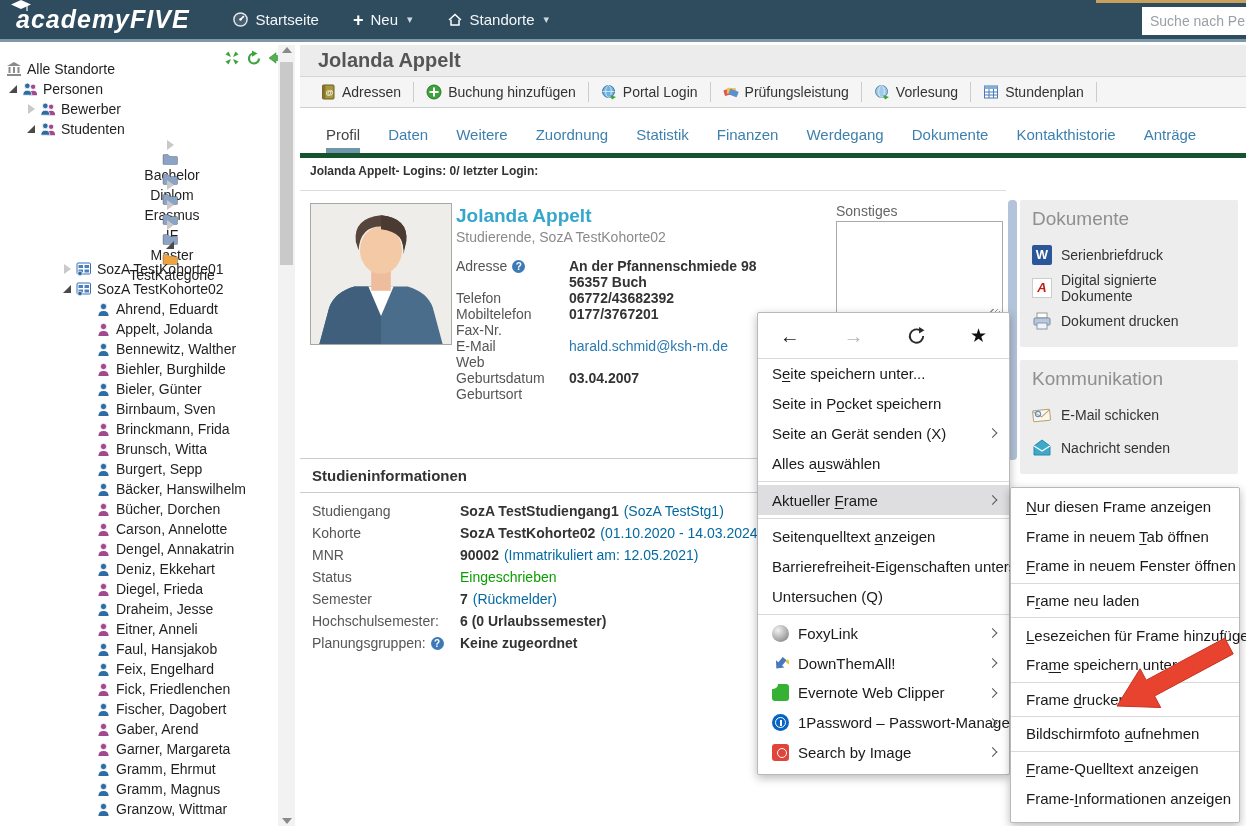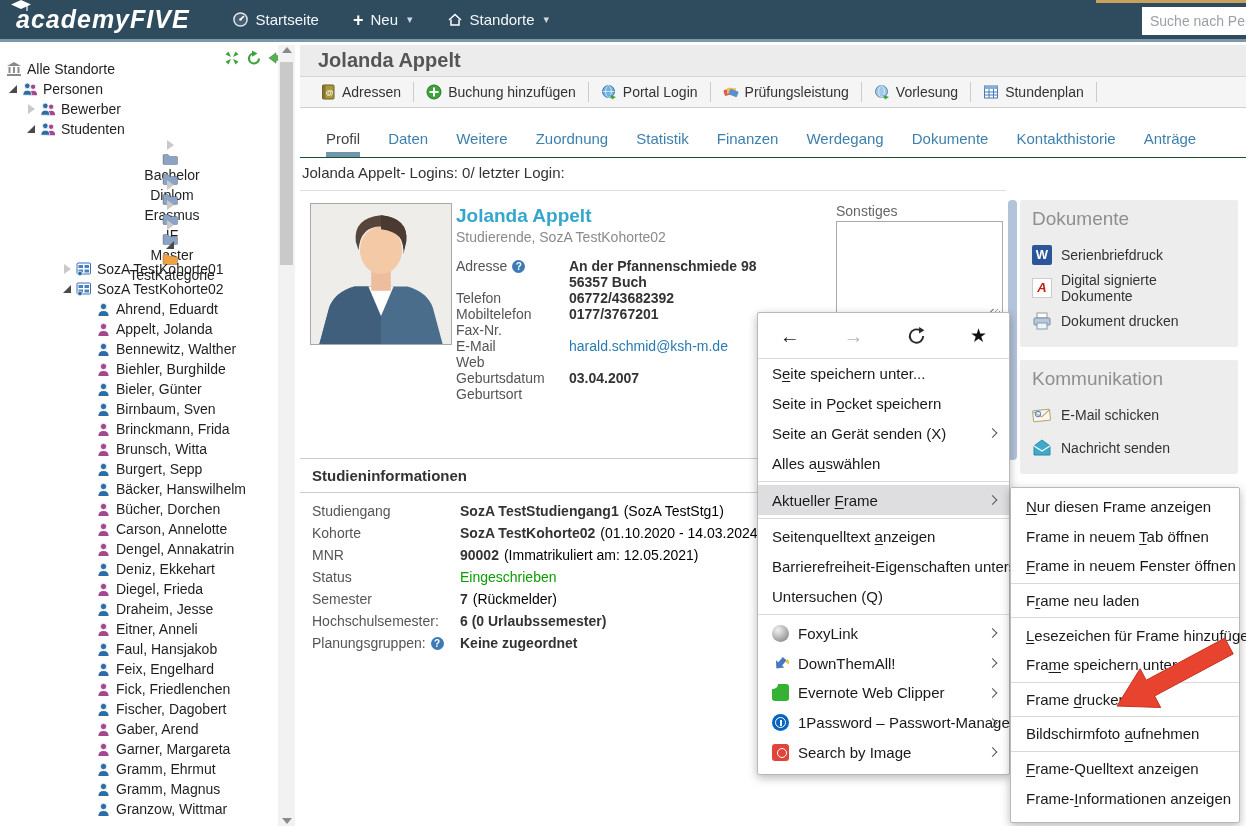--- a/index.html
+++ b/index.html
@@ -55,26 +55,26 @@
   
   .page-head { position:absolute; left:300px; top:45px; width:946px; height:32px; background:#ececec;
                border-bottom:1px solid #d6d6d6; display:flex; align-items:center; z-index:1; }
   .page-title { font-size:20px; color:#555; margin-left:18px; }
   .toolbar { position:absolute; left:300px; top:77px; width:946px; height:31px; background:#f5f5f5;
              border-bottom:1px solid #cfcfcf; display:flex; align-items:center; padding-left:10px; z-index:1; }
   .tbtn { display:flex; align-items:center; gap:6px; padding:0 10px; font-size:14px; color:#333; cursor:pointer; height:24px; }
   .tsep { width:1px; height:20px; background:#ccc; margin:0 2px; }
   .tico { width:16px; height:16px; display:inline-block; }
 
-  .tabs { position:absolute; left:300px; top:121px; width:946px; height:37px; border-bottom:1px solid #14532d;
+  .tabs { position:absolute; left:300px; top:121px; width:946px; height:37px; border-bottom:5px solid #14532d;
           display:flex; gap:28px; padding-left:26px; align-items:flex-end; z-index:1; }
   .tab { font-size:15px; color:#3e80ad; padding-bottom:10px; cursor:pointer; }
   .tab.active { color:#444; border-bottom:5px solid #7096ac; padding-bottom:5px; }
 
-  .logins { position:absolute; left:302px; top:164px; font-size:15px; font-weight:normal; color:#333; z-index:1; }
+  .logins { position:absolute; left:310px; top:164px; font-size:12px; font-weight:bold; color:#333; z-index:1; }
   .hr1 { position:absolute; left:300px; top:190px; width:706px; border-top:1px solid #ddd; z-index:1; }
 
   .photo { position:absolute; left:310px; top:203px; width:142px; height:142px; border:1px solid #a8a8a8;
            background:#efedea; z-index:1; }
   .pname { position:absolute; left:456px; top:205px; font-size:19px; font-weight:bold; color:#35a6cc; z-index:1; }
   .psub  { position:absolute; left:456px; top:229px; font-size:14px; color:#8a8a8a; z-index:1; }
   .pfields { position:absolute; left:456px; top:258px; width:360px; font-size:14px; z-index:1; }
   .frow { display:flex; min-height:16px; line-height:16px; }
   .flab { width:113px; color:#555; flex:0 0 113px; }
   .fval { color:#333; font-weight:bold; }
@@ -89,21 +89,21 @@
       background:repeating-linear-gradient(135deg, transparent 0 2px, #999 2px 3px); }
 
   .stud-line-top { position:absolute; left:300px; top:458px; width:706px; border-top:1px solid #ccc; z-index:1; }
   .stud-head { position:absolute; left:312px; top:467px; font-size:15px; font-weight:bold; color:#333; z-index:1; }
   .stud-line-bot { position:absolute; left:300px; top:492px; width:706px; border-top:1px solid #ccc; z-index:1; }
   .stud-grid { position:absolute; left:312px; top:503px; font-size:14px; z-index:1; }
   .srow { display:flex; height:22px; }
   .slab { width:148px; flex:0 0 148px; color:#555; }
   .sval { font-weight:bold; color:#333; }
   .sval.green { font-weight:normal; color:#0a9e00; }
-  .snote { color:#000000; margin-left:5px; font-weight:normal; }
+  .snote { color:#0369a1; margin-left:5px; font-weight:normal; }
 
   
   .main-vthumb { position:absolute; left:1008px; top:200px; width:9px; height:260px; background:#b3c3d9;
                  border-radius:4px; z-index:1; }
   .rightbar { position:absolute; left:1020px; top:200px; width:218px; z-index:1; }
   .rbox { background:#ededed; border-radius:2px; padding:8px 12px 10px 12px; margin-bottom:13px; }
   .rbox h3 { font-size:19px; font-weight:normal; color:#8f8f8f; margin-bottom:8px; }
   .rb-item { display:flex; align-items:center; gap:9px; font-size:14px; color:#333; height:33px; cursor:pointer; }
   .rbi { flex:0 0 20px; width:20px; height:20px; position:relative; }
   .ic-word { background:#2b579a; border-radius:2px; color:#fff; font-weight:bold; font-size:13px;

